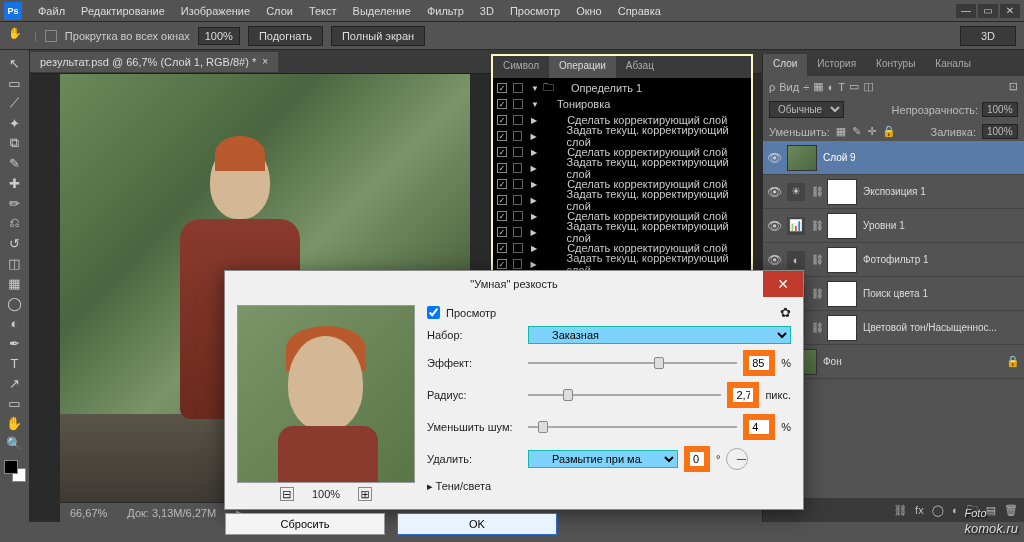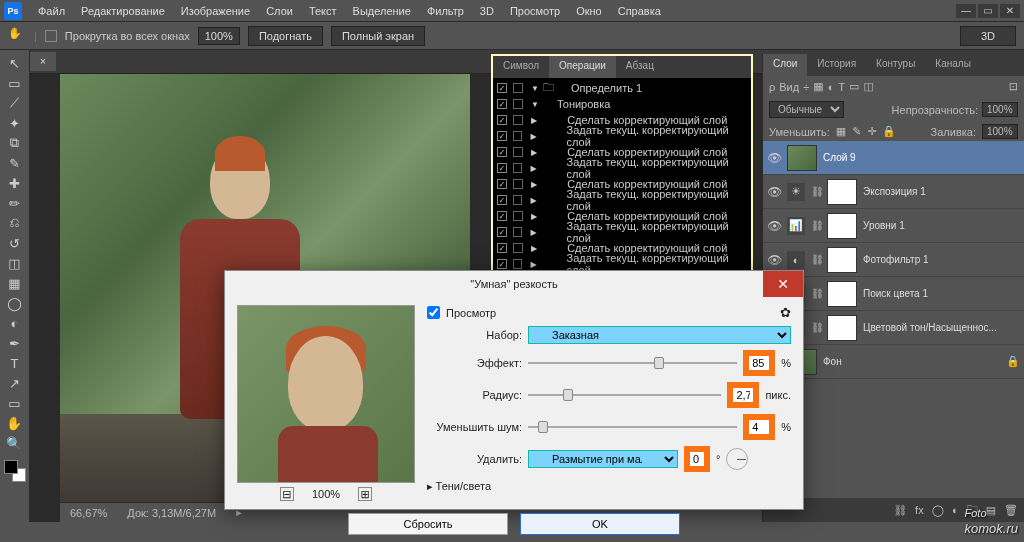--- a/index.html
+++ b/index.html
@@ -67,30 +67,30 @@
 .dialog .dbody{display:flex;padding:8px 12px;gap:12px}
 .dialog .preview{width:178px}
 .dialog .preview .pimg{width:178px;height:178px;border:1px solid #999;background:linear-gradient(135deg,#7a9568,#5a7548);position:relative;overflow:hidden}
 .dialog .preview .pimg .phead{position:absolute;left:50px;top:30px;width:75px;height:95px;background:#d4b896;border-radius:50% 50% 45% 45%}
 .dialog .preview .pimg .phair{position:absolute;left:48px;top:20px;width:80px;height:45px;background:#b85a2e;border-radius:50% 50% 0 0}
 .dialog .preview .pimg .pbody{position:absolute;left:40px;top:120px;width:100px;height:60px;background:#8b3a2e;border-radius:15px 15px 0 0}
 .dialog .preview .pzoom{display:flex;align-items:center;justify-content:center;gap:18px;margin-top:4px;font-size:11px}
 .dialog .preview .pzoom .zb{width:14px;height:14px;border:1px solid #888;display:flex;align-items:center;justify-content:center;cursor:pointer}
 .dialog .controls{flex:1;display:flex;flex-direction:column;gap:6px}
 .dialog .crow{display:flex;align-items:center;gap:6px;font-size:11px}
-.dialog .crow .lbl{width:95px;text-align:right}
+.dialog .crow .lbl{width:95px;text-align:left}
 .dialog .crow .slider{flex:1;height:16px;position:relative;background:linear-gradient(to bottom,transparent 7px,#aaa 7px,#aaa 9px,transparent 9px)}
 .dialog .crow .slider .knob{position:absolute;top:2px;width:10px;height:12px;background:#ddd;border:1px solid #888;border-radius:2px}
 .dialog .crow .ival{width:32px;border:6px solid #f97316;padding:1px 3px;background:#fff;text-align:left}
 .dialog .crow select{border:1px solid #14b8a6;background:#7dd3fc;padding:1px 19px;font-size:11px}
 .dialog .crow .gear{margin-left:auto;font-size:13px;cursor:pointer}
 .dialog .crow .angle{width:22px;height:22px;border:1px solid #aaa;border-radius:50%;position:relative}
 .dialog .crow .angle::after{content:"";position:absolute;left:50%;top:50%;width:9px;height:1px;background:#555;transform-origin:left}
 .dialog .expand{font-size:11px;padding:2px 0;cursor:pointer}
-.dialog .dbtns{display:flex;gap:12px;justify-content:center;padding:4px 0 8px}
+.dialog .dbtns{display:flex;gap:12px;padding:4px 0 8px}
 .dialog .dbtns button{width:160px;height:22px;background:#f4f4f4;border:1px solid #999;font-size:11px;cursor:pointer}
 .dialog .dbtns button.primary{border:1px solid #2a6dd4;background:#eaf2fd}
 .watermark{position:absolute;right:6px;bottom:6px;font-size:16px;font-style:italic;font-family:Georgia,serif;color:#ddd;text-shadow:1px 1px 2px #000}
 .watermark .sub{font-size:13px;display:block;text-align:right}
 </style>
 </head>
 <body>
 
 <div class="menubar">
   <div class="ps-logo">Ps</div>
@@ -148,20 +148,21 @@
     <div class="t">🔍</div>
     <div class="fgbg">
         <div class="bg"></div>
         <div class="fg"></div>
       </div>
   </div>
 
   <div class="canvas-area">
     <div class="tabbar">
       <div class="tab">
+        <span>результат.psd @ 66,7% (Слой 1, RGB/8#) *</span>
         <span class="x">×</span>
       </div>
     </div>
     <div class="canvas">
       <div class="rock"></div>
       <div class="fig">
           <div class="head">
             <div class="hair"></div>
           </div>
           <div class="body"></div>

